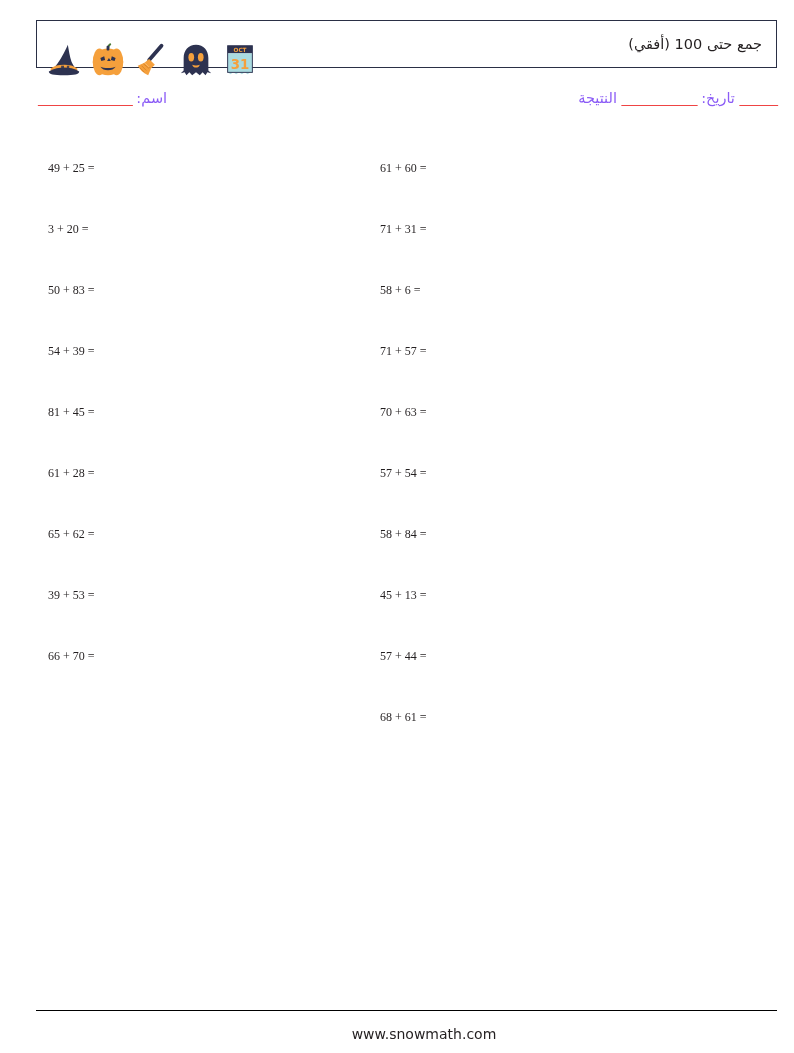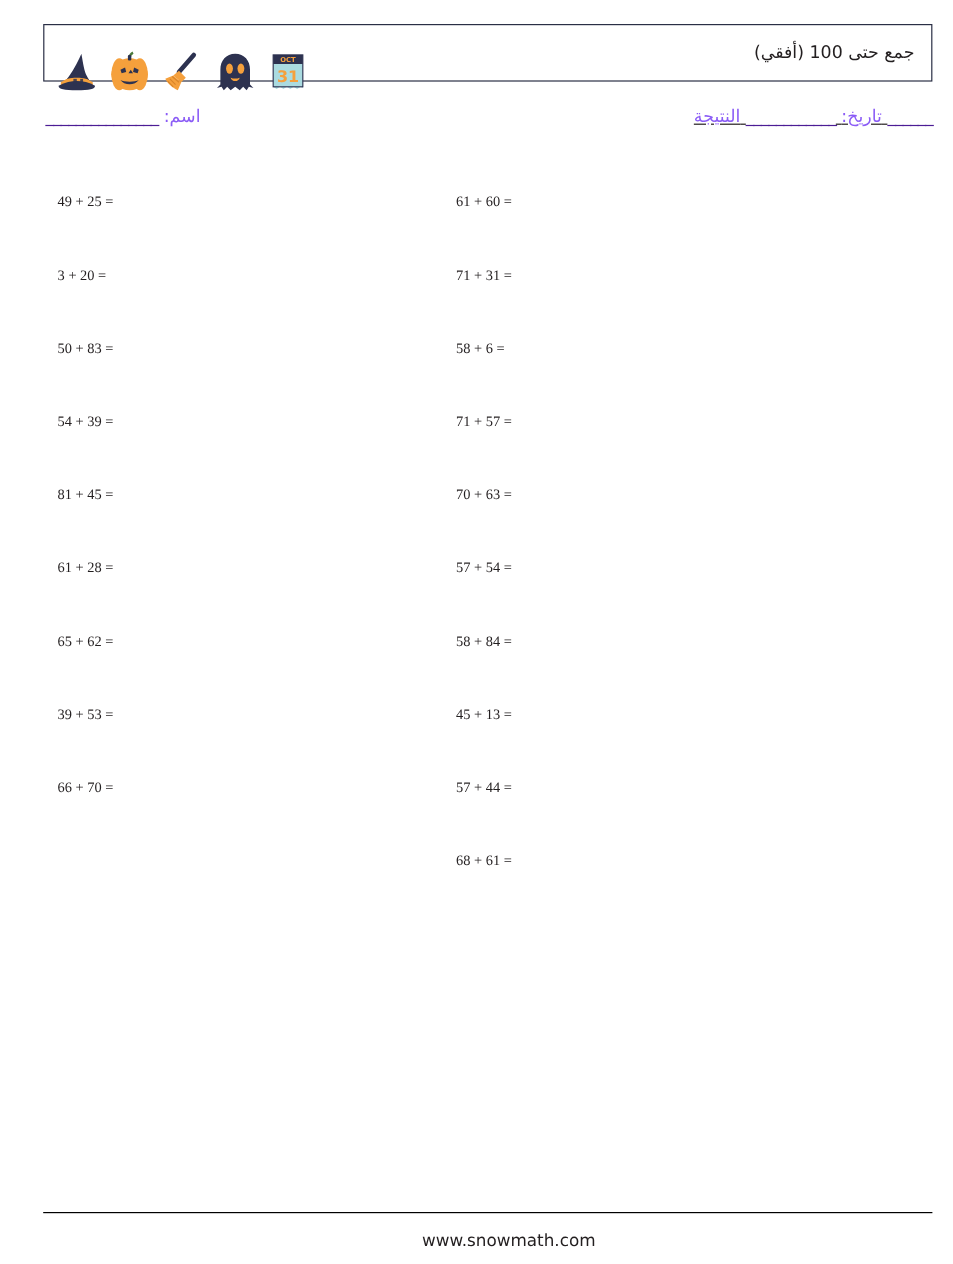--- a/index.html
+++ b/index.html
@@ -80,26 +80,25 @@
     white-space: nowrap;
   }
   .meta-right {
     position: absolute;
     right: 0px;
     top: 0;
     direction: rtl;
     font-family: "DejaVu Sans", "Liberation Sans", sans-serif;
     font-size: 14.5px;
     white-space: nowrap;
-    text-decoration: underline;
   }
   .blank-line {
     display: inline-block;
     letter-spacing: -1px;
-    color: #4c1d95;
+    color: #ef4444;
     text-align: center;
   }
   .meta-label { color: #8b5cf6; }
 
   
   .problems {
     position: absolute;
     left: 36px;
     top: 138px;
     width: 741px;

